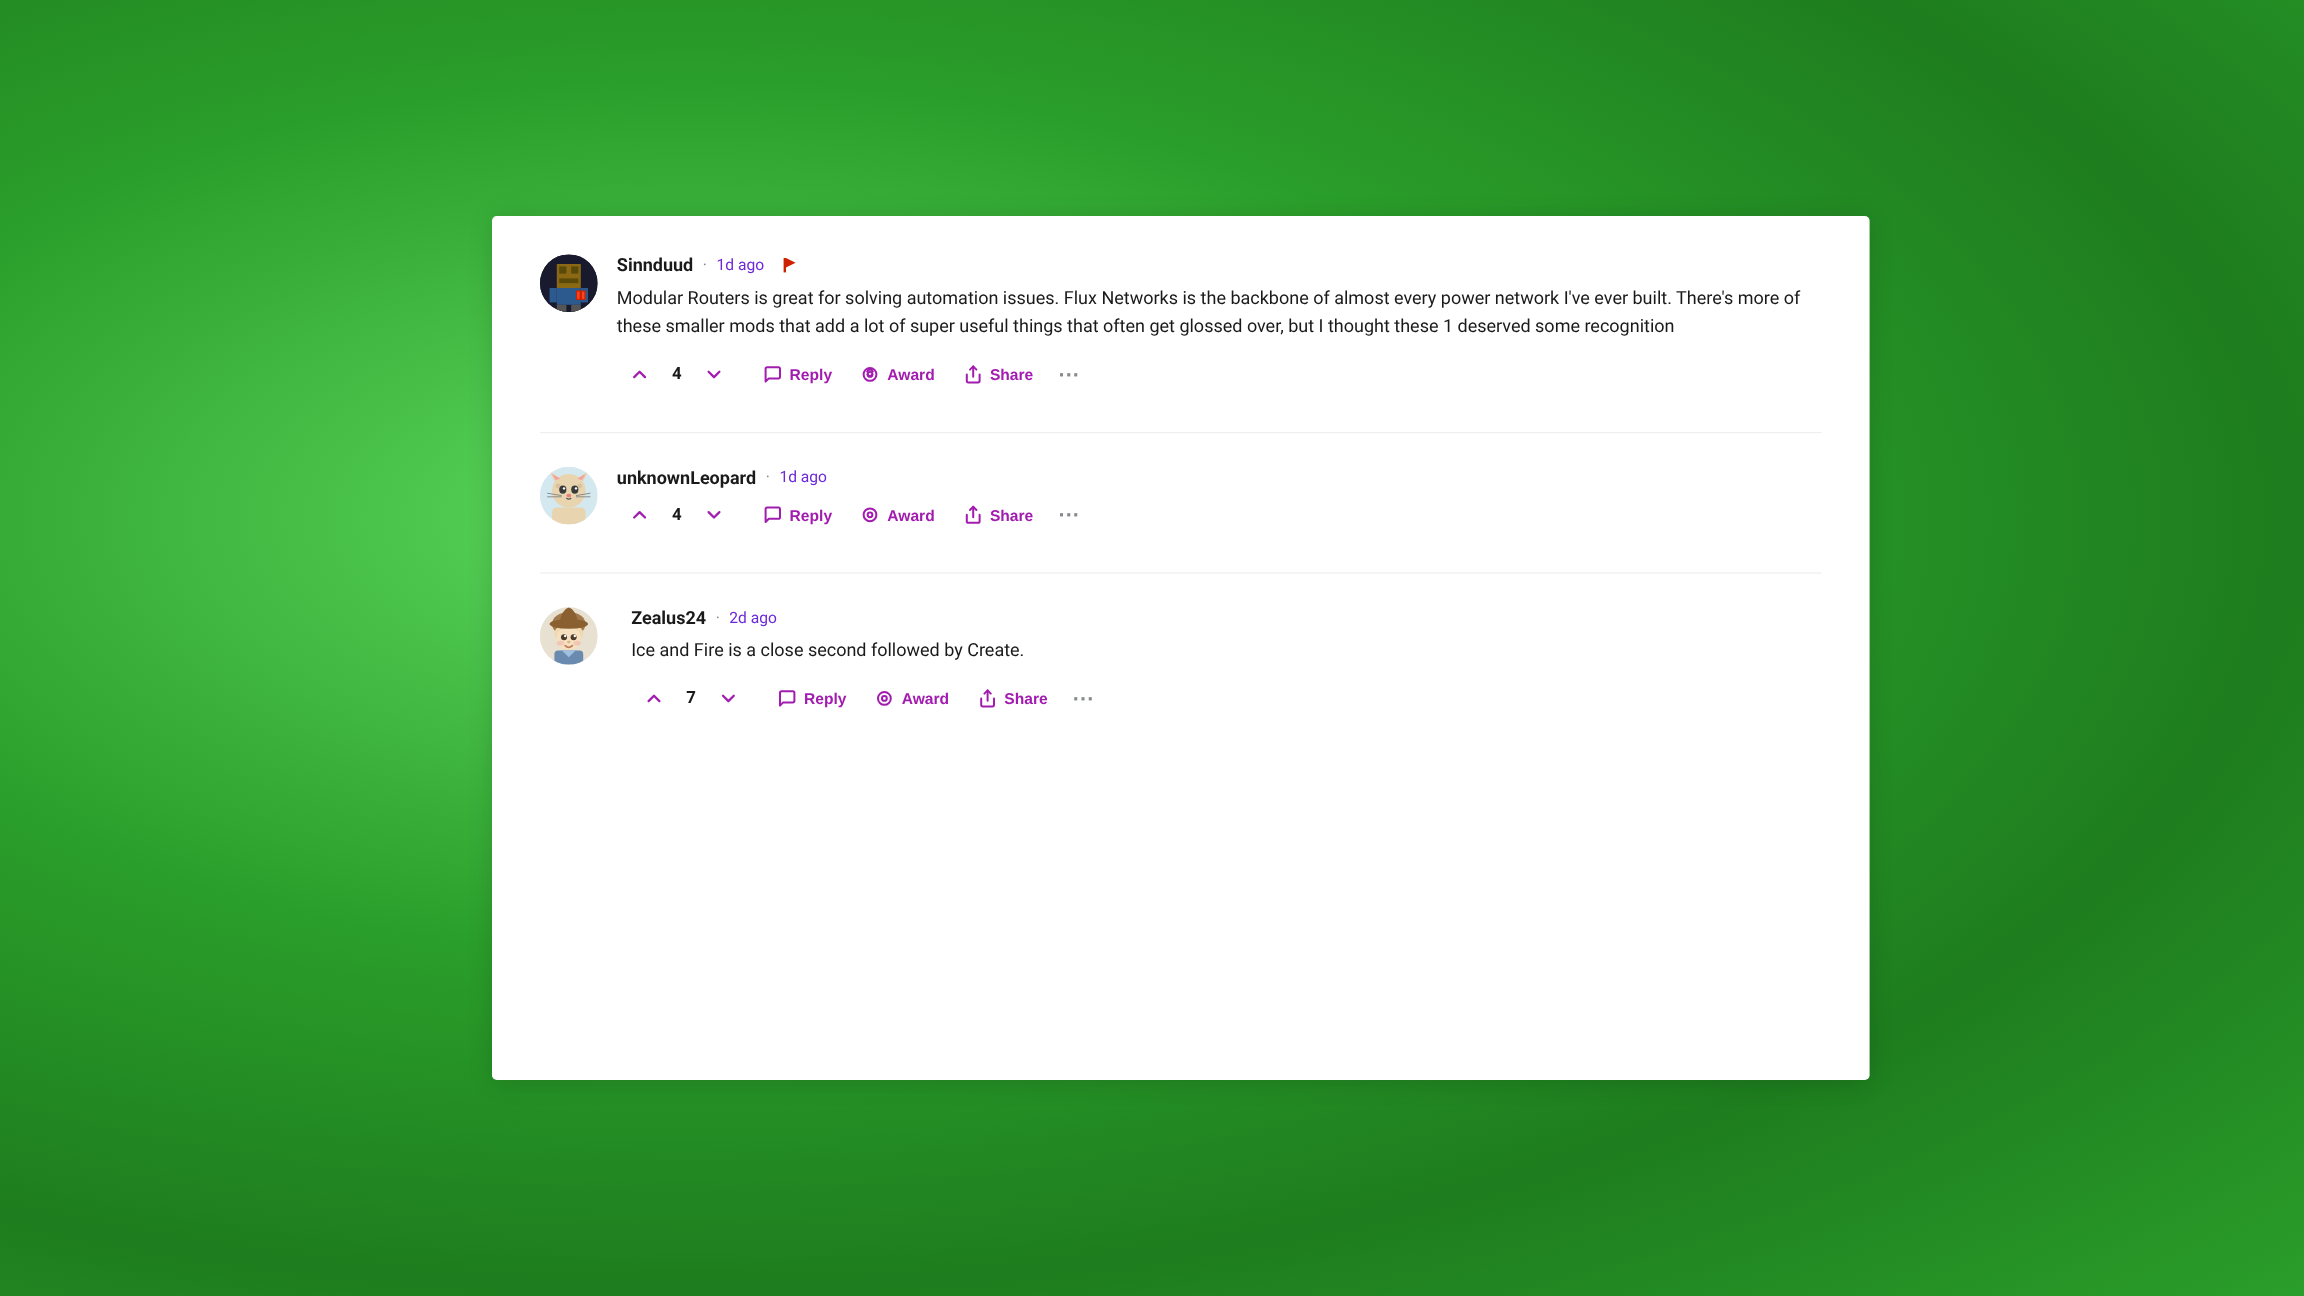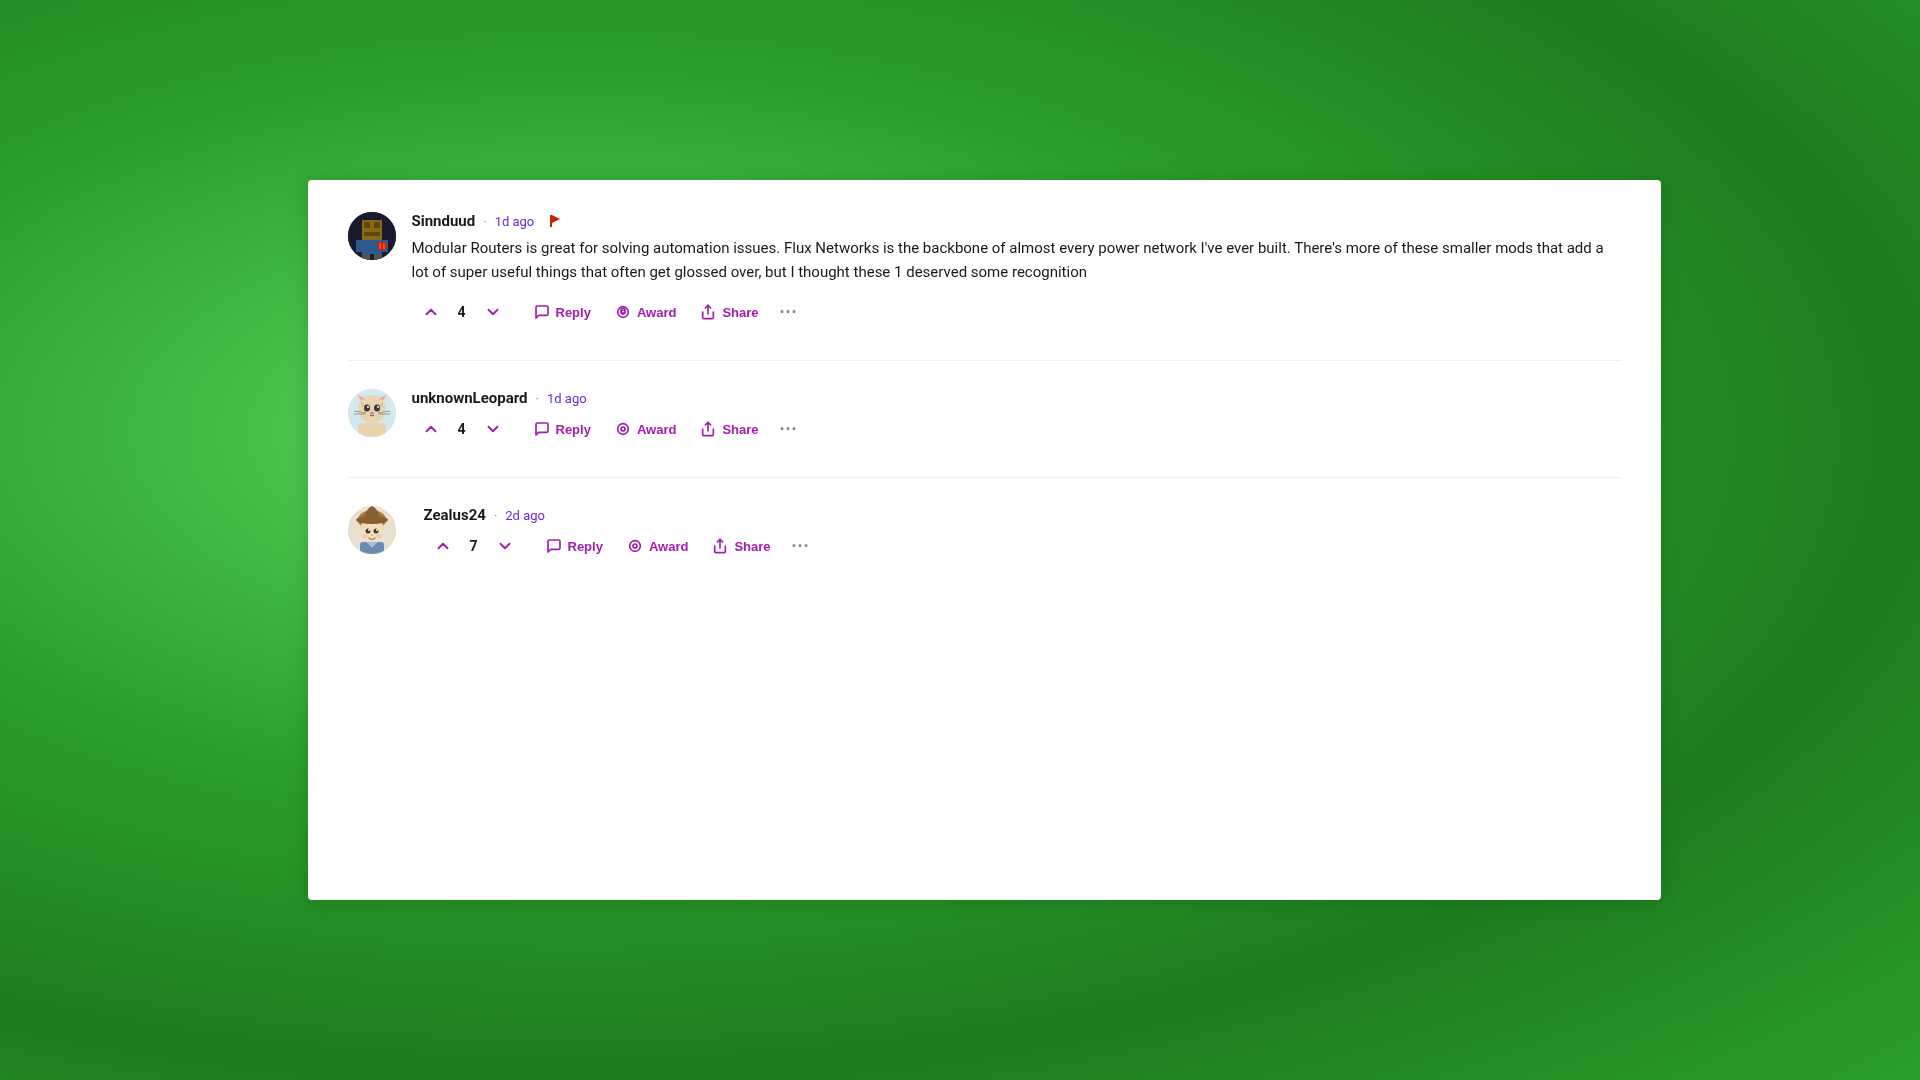--- a/index.html
+++ b/index.html
@@ -12,21 +12,21 @@
       background: radial-gradient(ellipse at 30% 40%, #5dd85d, #2a9e2a 40%, #1e7d1e 70%, #2a9e2a);
       display: flex;
       align-items: center;
       justify-content: center;
       font-family: -apple-system, BlinkMacSystemFont, 'Segoe UI', Roboto, sans-serif;
     }
 
     .card {
       background: #ffffff;
       border-radius: 4px;
-      width: 1353px;
+      width: 1148px;
       min-height: 720px;
       padding: 32px 40px 40px 40px;
       box-shadow: 0 2px 20px rgba(0,0,0,0.15);
       margin-left: 48px;
     }
 
     .comment {
       display: flex;
       gap: 16px;
       margin-bottom: 32px;
@@ -356,20 +356,21 @@
 
         <path d="M18 36 L24 42 L30 36" fill="#a0c0e0" stroke="#6a8ab0" stroke-width="0.5"></path>
       </svg>
     </div>
     <div class="comment-body">
       <div class="comment-header">
         <span class="username">Zealus24</span>
         <span class="dot">·</span>
         <span class="timestamp">2d ago</span>
       </div>
+      <p class="comment-text">Ice and Fire is a close second followed by Create.</p>
       <div class="comment-actions">
         <div class="vote-group">
           <button class="action-btn" title="Upvote">
             <svg width="18" height="18" viewBox="0 0 24 24" fill="none" stroke="currentColor" stroke-width="2.5" stroke-linecap="round" stroke-linejoin="round">
               <polyline points="18 15 12 9 6 15"></polyline>
             </svg>
           </button>
           <span class="vote-count">7</span>
           <button class="action-btn" title="Downvote">
             <svg width="18" height="18" viewBox="0 0 24 24" fill="none" stroke="currentColor" stroke-width="2.5" stroke-linecap="round" stroke-linejoin="round">

